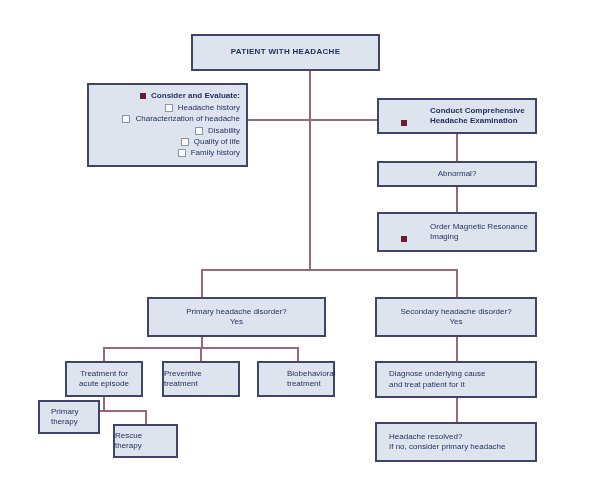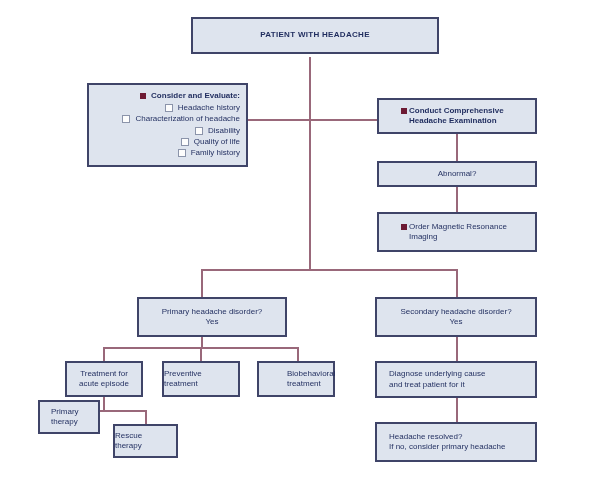--- a/index.html
+++ b/index.html
@@ -24,21 +24,21 @@
     color:#1f2c5e;
   }
   .center{display:flex;flex-direction:column;align-items:center;justify-content:center;text-align:center;}
   .leftpad{display:flex;flex-direction:column;justify-content:center;padding-left:10px;padding-right:4px;}
   .bold{font-weight:bold;}
   .caps{letter-spacing:.3px;}
   .list{display:flex;flex-direction:column;justify-content:center;padding:6px 6px 6px 9px;gap:1px;}
   .row{display:flex;align-items:flex-start;gap:5px;justify-content:flex-end;}
   .sq{width:6px;height:6px;background:#6d1a33;flex:0 0 auto;margin-top:2px;}
   .cb{width:6px;height:6px;border:1px solid #8b94aa;background:#fdfdfd;flex:0 0 auto;margin-top:1px;box-sizing:content-box;}
-  .iconrow{display:flex;align-items:flex-start;gap:2px;}
+  .iconrow{display:flex;align-items:flex-end;gap:23px;}
   .lines span{display:block;}
 </style>
 </head>
 <body>
 
 <div class="canvas">
 
   <div class="line v" style="left:309px;top:57px;height:214px"></div>
   <div class="line h" style="left:246px;top:119px;width:131px"></div>
   <div class="line v" style="left:456px;top:132px;height:31px"></div>
@@ -51,21 +51,21 @@
   <div class="line v" style="left:201px;top:336px;height:12px"></div>
   <div class="line h" style="left:103px;top:347px;width:196px"></div>
   <div class="line v" style="left:103px;top:347px;height:16px"></div>
   <div class="line v" style="left:200px;top:347px;height:16px"></div>
   <div class="line v" style="left:297px;top:347px;height:16px"></div>
   <div class="line v" style="left:103px;top:395px;height:17px"></div>
   <div class="line h" style="left:67px;top:410px;width:80px"></div>
   <div class="line v" style="left:67px;top:410px;height:16px"></div>
   <div class="line v" style="left:145px;top:410px;height:16px"></div>
 
-  <div class="node center bold caps" style="left:191px;top:17px;width:248px;height:37px">
+  <div class="node center bold caps" style="left:191px;top:34px;width:189px;height:37px">
     <span>PATIENT WITH HEADACHE</span>
   </div>
 
   <div class="node list" style="left:87px;top:83px;width:161px;height:84px">
     <div class="row bold">
       <span class="sq"></span>
       <span>Consider and Evaluate:</span>
     </div>
     <div class="row">
       <span class="cb"></span>
@@ -106,21 +106,21 @@
   <div class="node leftpad" style="left:377px;top:212px;width:160px;height:40px;padding-left:22px">
     <div class="iconrow">
       <span class="sq"></span>
       <span class="lines">
         <span>Order Magnetic Resonance</span>
         <span>Imaging</span>
       </span>
     </div>
   </div>
 
-  <div class="node center" style="left:137px;top:297px;width:150px;height:40px">
+  <div class="node center" style="left:147px;top:297px;width:179px;height:40px">
     <span>Primary headache disorder?</span>
     <span>Yes</span>
   </div>
 
   <div class="node center" style="left:375px;top:297px;width:162px;height:40px">
     <span>Secondary headache disorder?</span>
     <span>Yes</span>
   </div>
 
   <div class="node center" style="left:65px;top:361px;width:78px;height:36px">

